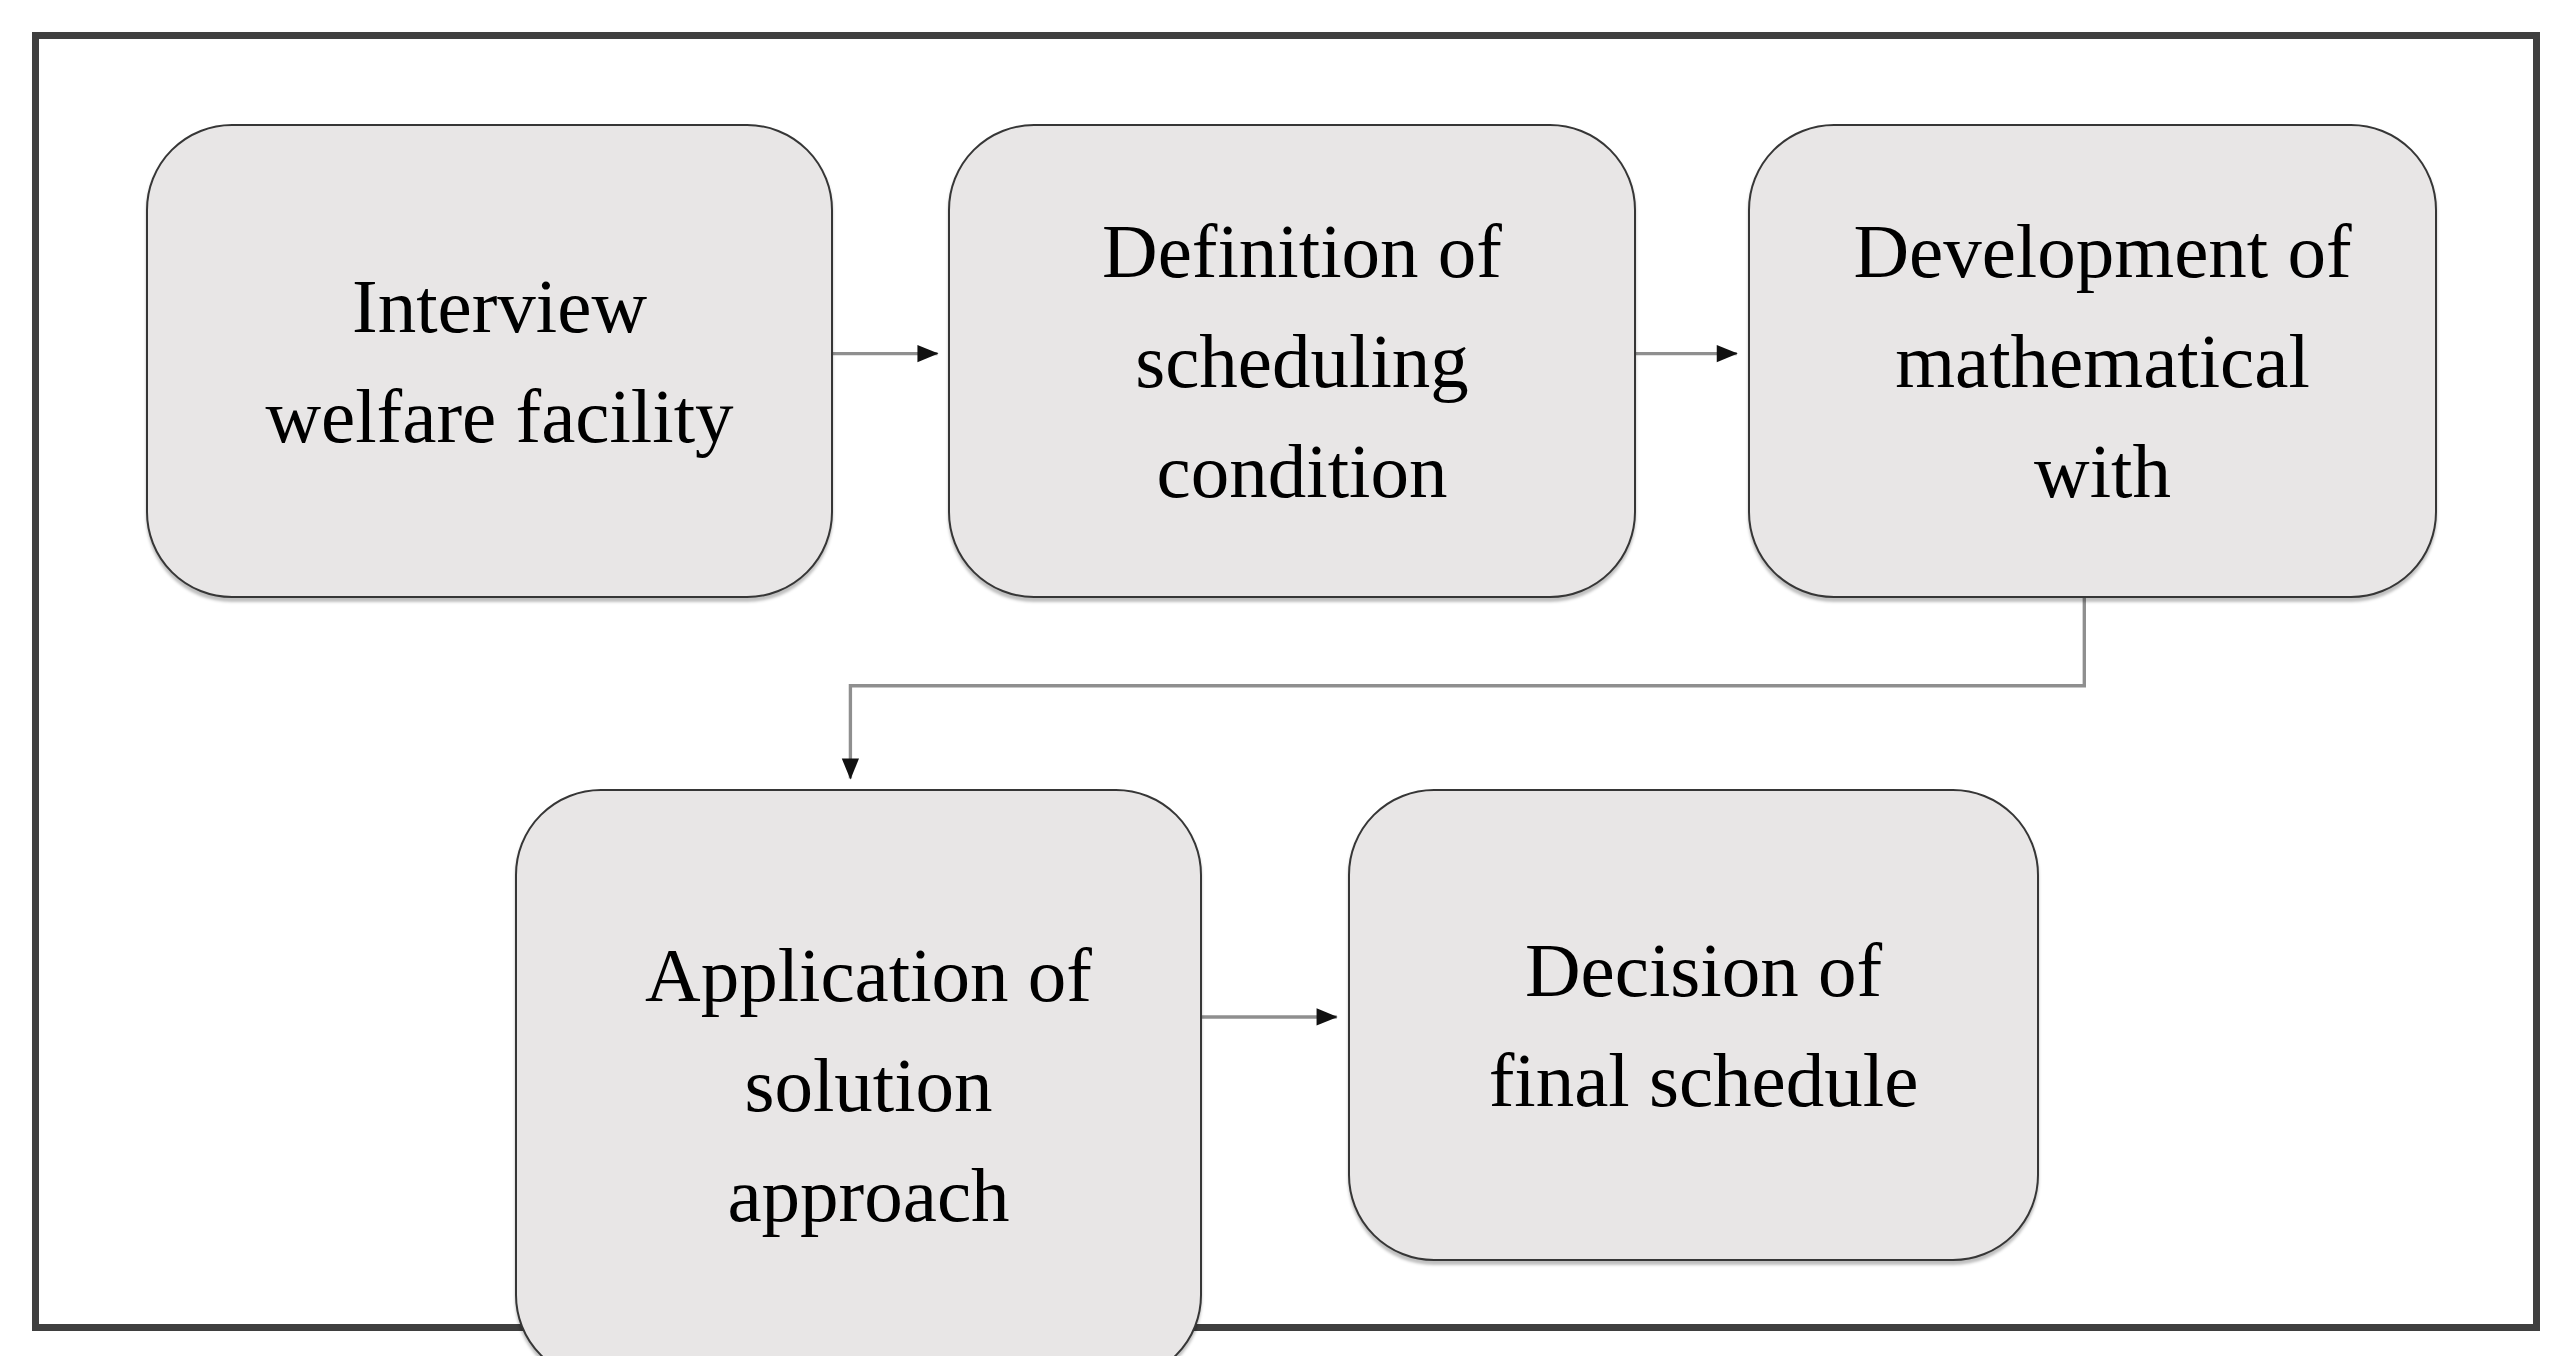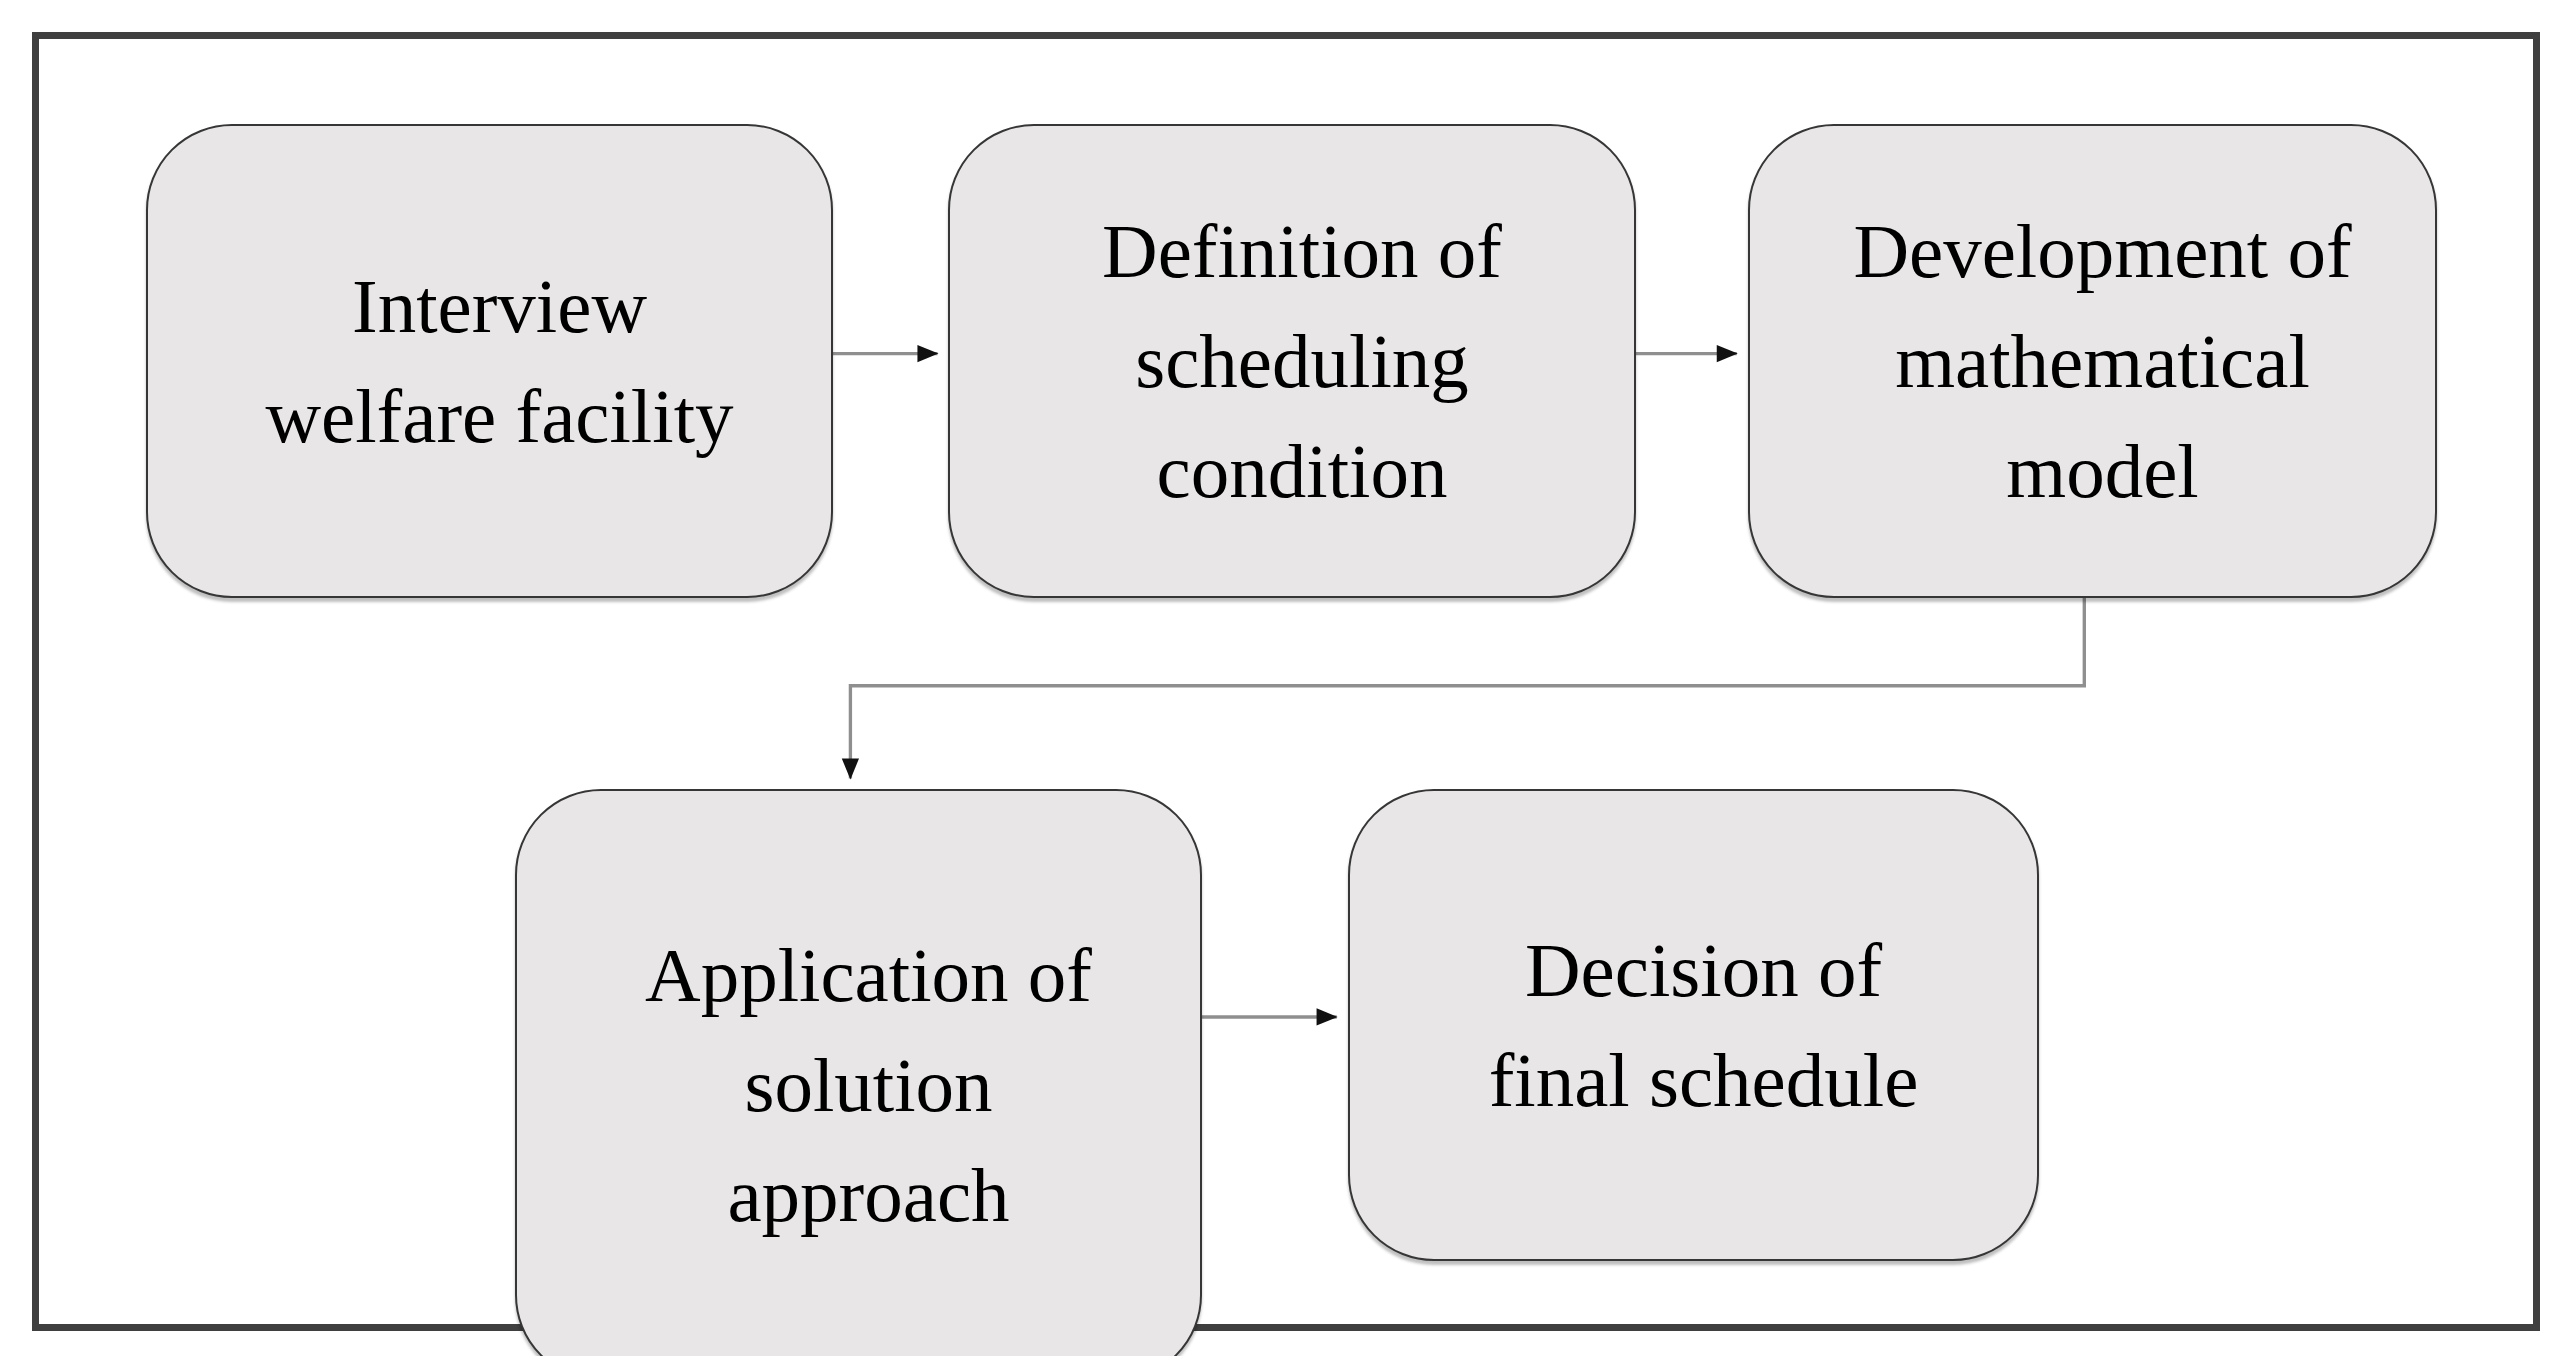--- a/index.html
+++ b/index.html
@@ -95,21 +95,21 @@
 
     <div class="node node-2" style="left:909px;top:85px;">
       <span class="line">Definition of</span>
       <span class="line">scheduling</span>
       <span class="line">condition</span>
     </div>
 
     <div class="node node-3" style="left:1709px;top:85px;">
       <span class="line">Development of</span>
       <span class="line">mathematical</span>
-      <span class="line">model</span>
+      <span class="line">with</span>
     </div>
 
     <div class="node node-4" style="left:476px;top:750px;">
       <span class="line">Application of</span>
       <span class="line">solution</span>
       <span class="line">approach</span>
     </div>
 
     <div class="node node-5" style="left:1309px;top:750px;">
       <span class="line">Decision of</span>

